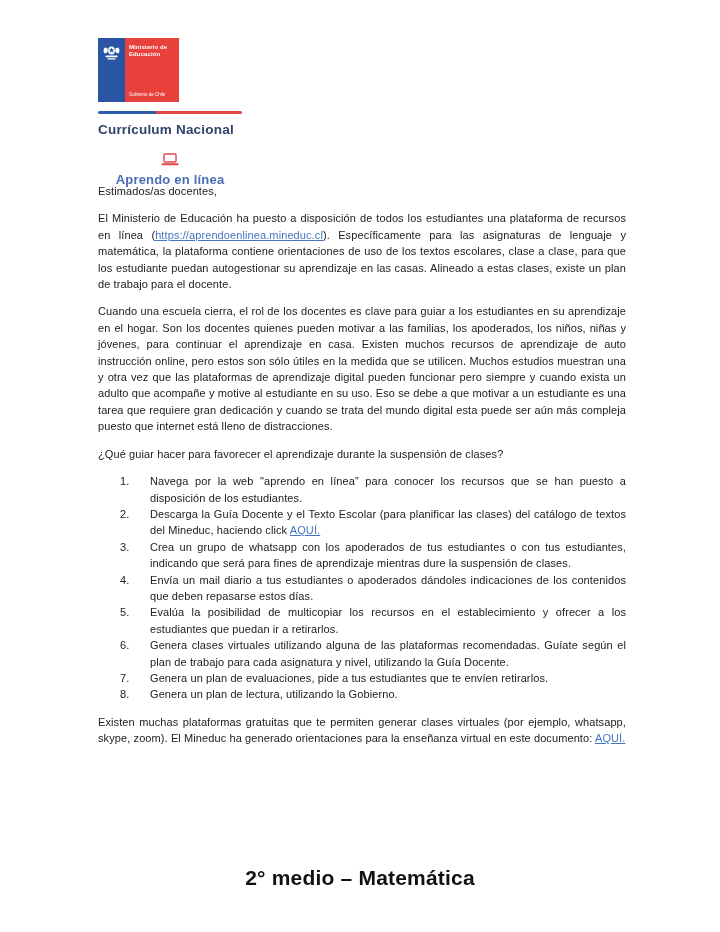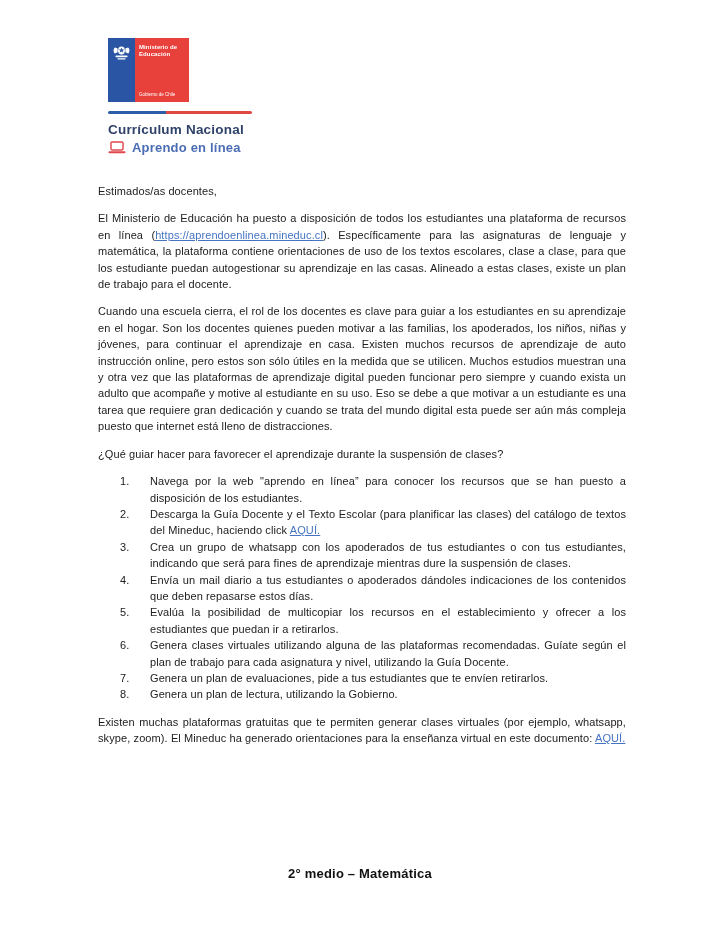--- a/index.html
+++ b/index.html
@@ -7,57 +7,57 @@
     position: relative;
     width: 720px;
     height: 932px;
     background: #ffffff;
     font-family: "Liberation Sans", sans-serif;
     color: #212121;
     overflow: hidden;
   }
 
   
-  .letterhead { position: absolute; left: 108px; top: 38px; }
+  .letterhead { position: absolute; left: 98px; top: 38px; }
   .gov-logo { display: flex; width: 81px; height: 64px; }
   .gov-logo-blue {
     width: 27px; background: #2a55a4;
     display: flex; justify-content: center; align-items: flex-start;
     padding-top: 6px; box-sizing: border-box;
   }
   .gov-logo-red { flex: 1; background: #e8413c; position: relative; padding: 6px 0 0 4px; box-sizing: border-box; }
   .gov-logo-ministry { color: #ffffff; font-size: 6px; font-weight: bold; line-height: 7px; letter-spacing: 0.1px; }
   .gov-logo-gob { position: absolute; left: 4px; bottom: 5px; color: #ffffff; font-size: 4.5px; line-height: 5px; }
   .brand-divider {
     margin-top: 9px; width: 144px; height: 3px; border-radius: 2px;
     background: linear-gradient(90deg, #2d5ca8 0, #2d5ca8 40%, #e04943 40%, #e04943 100%);
   }
   .site-title { margin-top: 8px; font-size: 13.5px; font-weight: bold; color: #2f4269; letter-spacing: 0.2px; }
-  .platform-row { margin-top: 3px; display: flex; align-items: center; gap: 6px; }
+  .platform-row { margin-top: 16px; display: flex; align-items: center; gap: 6px; flex-direction: column; }
   .platform-title { font-size: 13px; font-weight: bold; color: #4a6db4; letter-spacing: 0.2px; }
 
   
   .content {
     position: absolute; left: 98px; top: 183px; width: 528px;
     font-size: 11px; line-height: 16.4px; letter-spacing: 0.1px;
     text-align: justify;
   }
   .content p { margin: 0 0 11px 0; }
   .question { text-align: left; }
   .link { color: #4674c1; text-decoration: underline; cursor: pointer; }
 
   .steps { list-style: none; margin: 0 0 11px 0; padding: 0 0 0 22px; }
   .steps li { display: flex; }
   .num { flex: 0 0 30px; }
   .li-body { flex: 1; text-align: justify; }
 
   
   .page-footer {
     position: absolute; left: 0; top: 866px; width: 100%;
-    text-align: center; font-size: 13px; font-weight: bold;
+    text-align: center; font-size: 21px; font-weight: bold;
     color: #111111; letter-spacing: 0.2px;
   }
 </style>
 </head>
 <body>
 
 <div class="page">
 
   <header class="letterhead">
     <div class="gov-logo">

